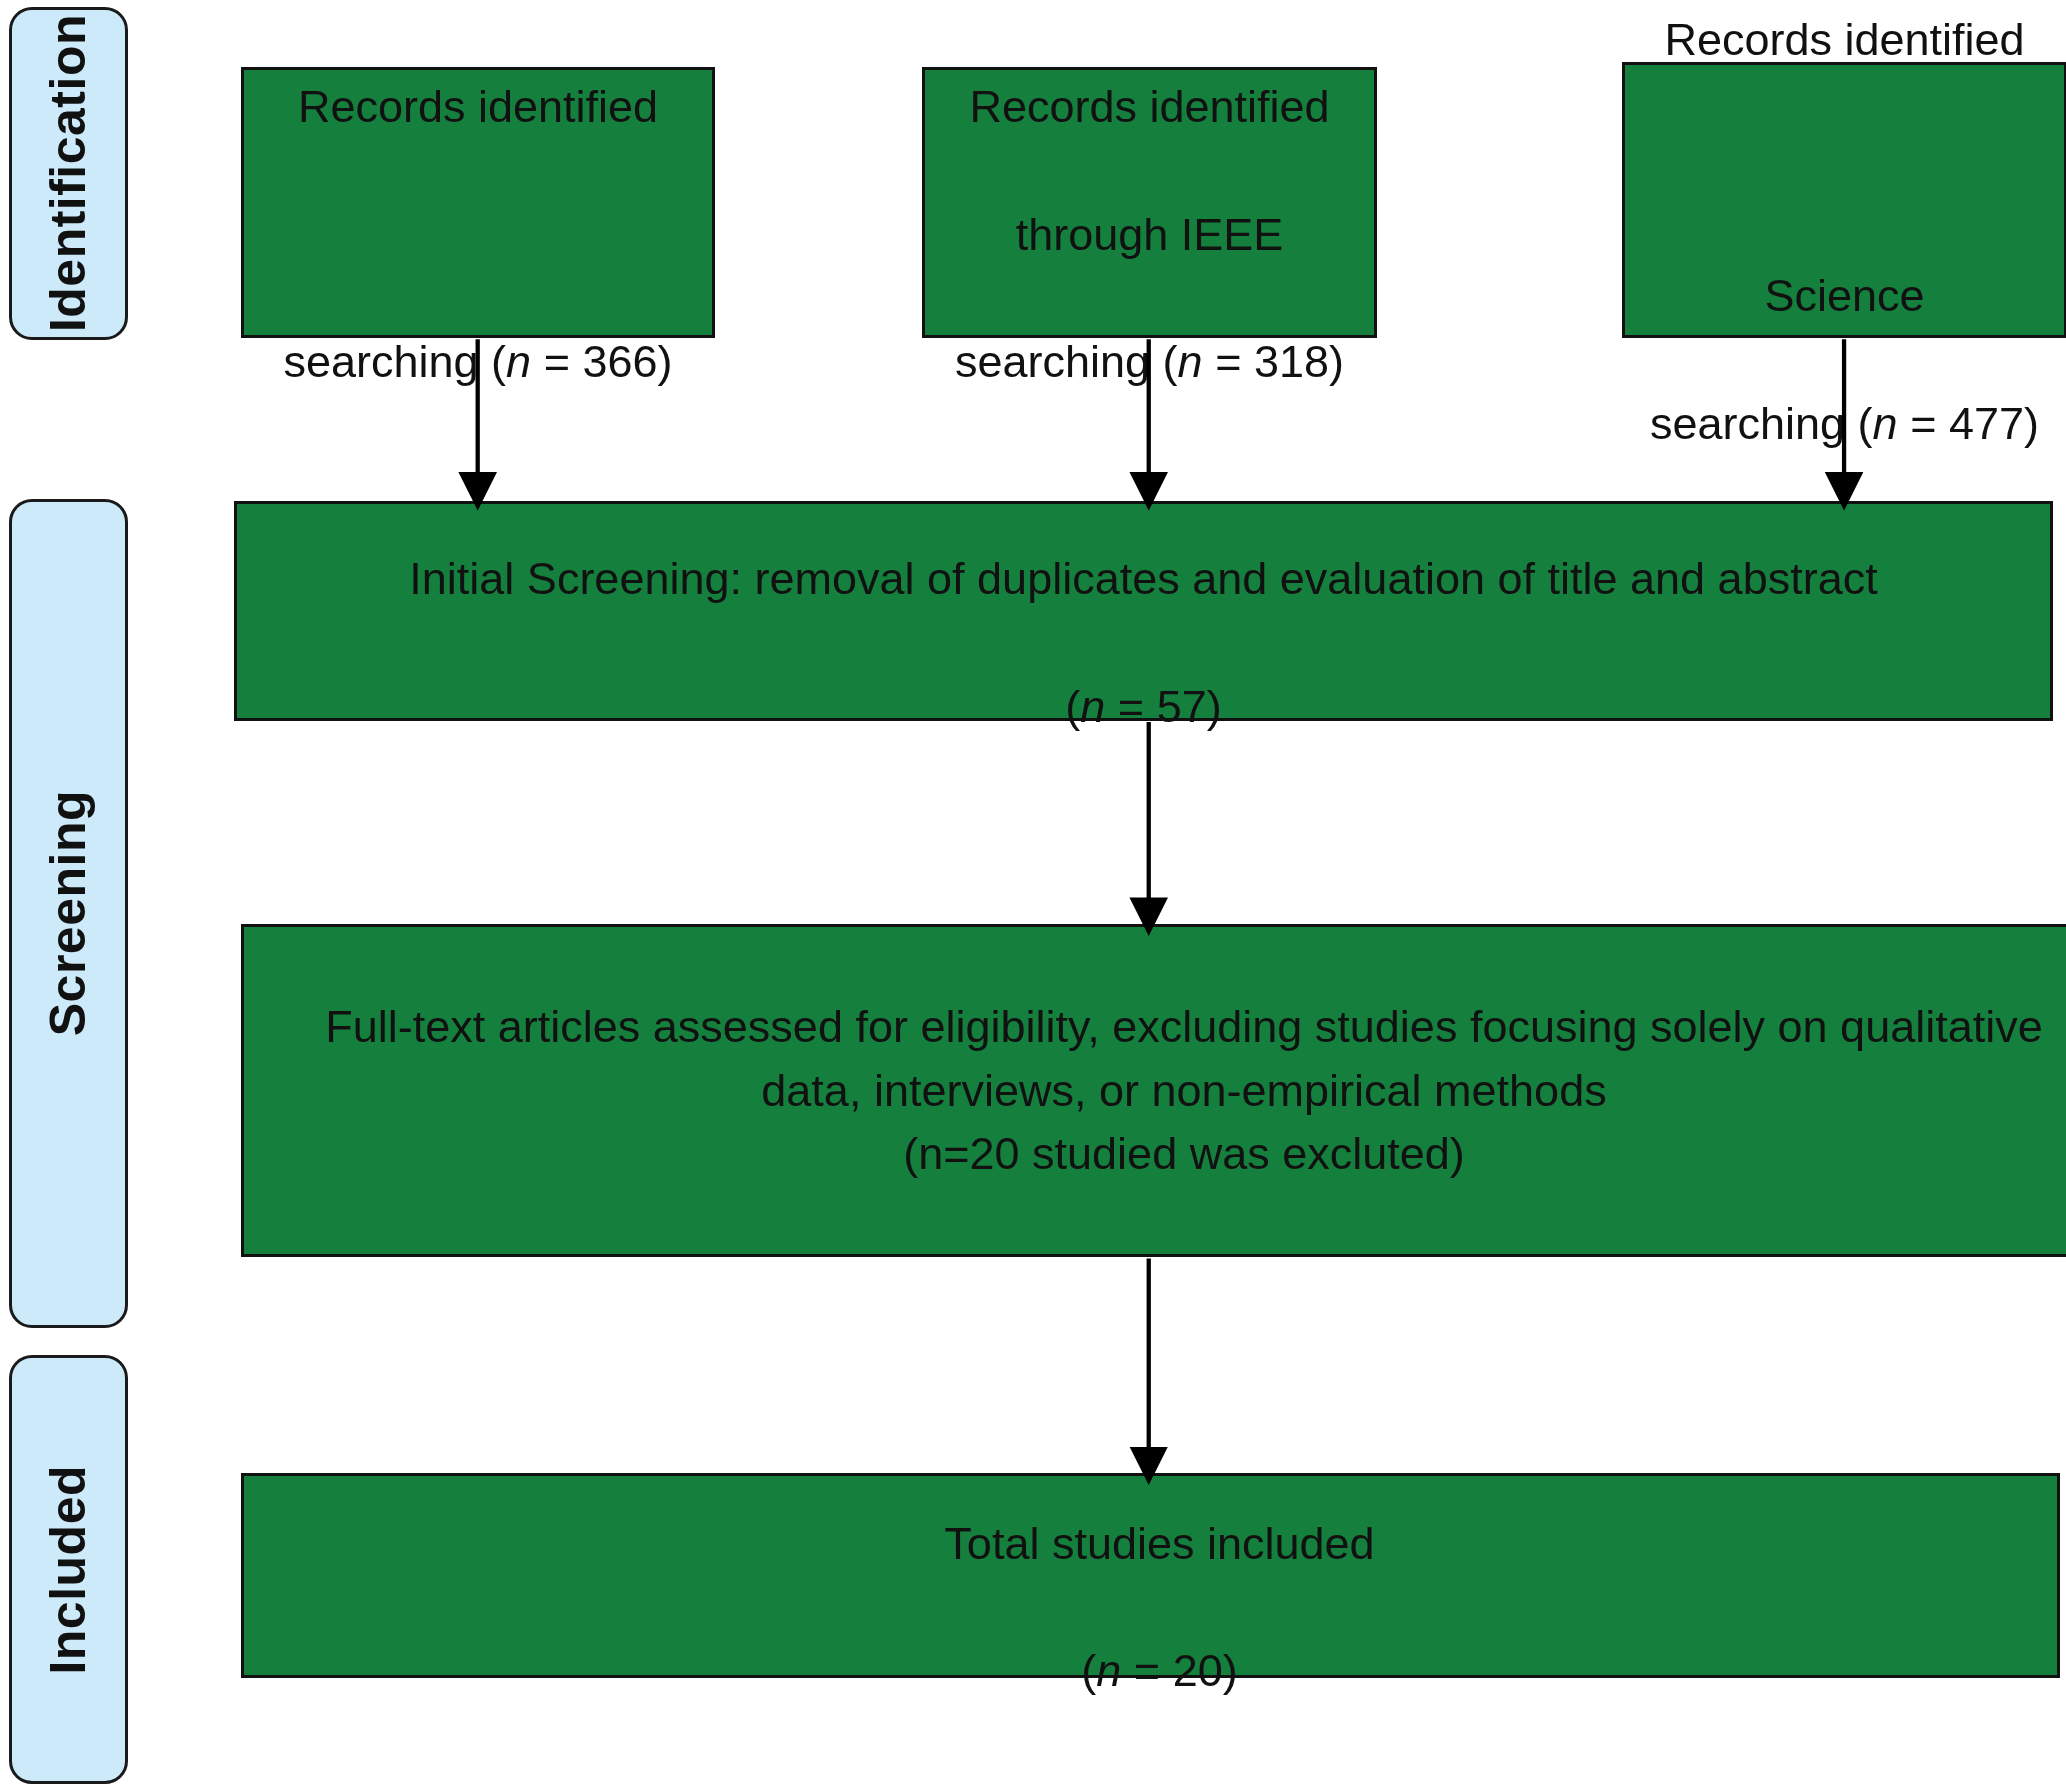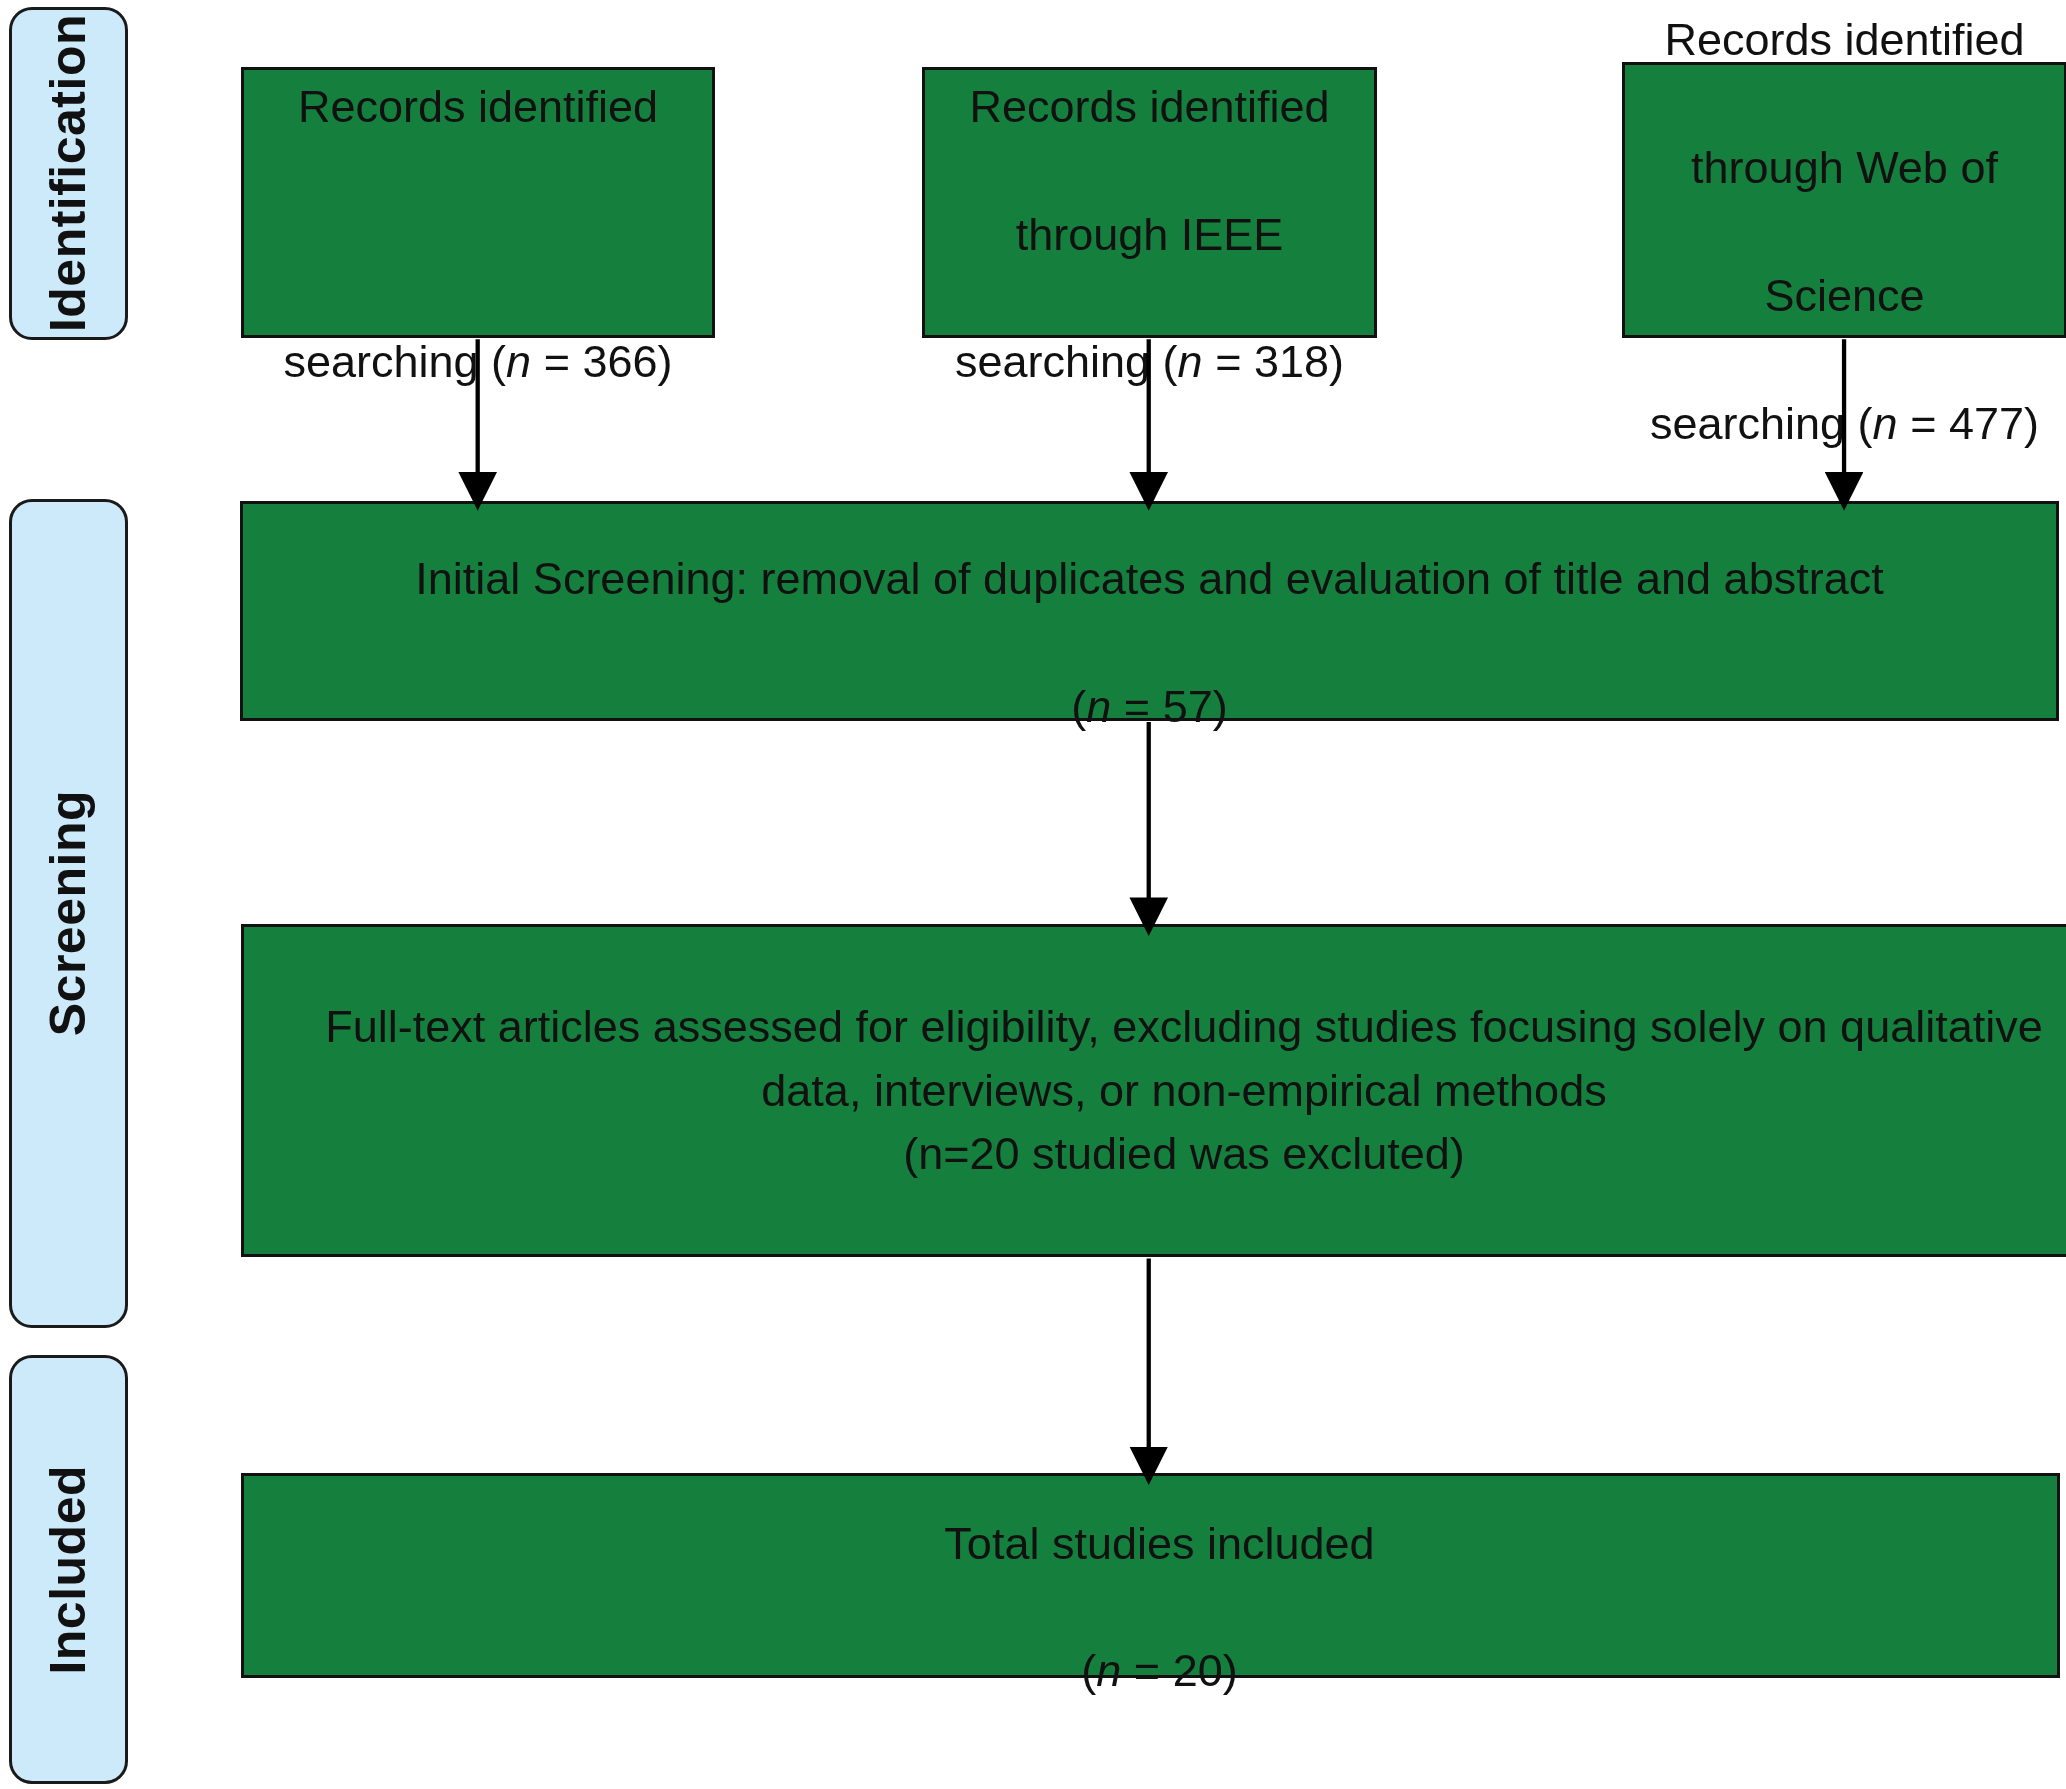--- a/index.html
+++ b/index.html
@@ -67,21 +67,21 @@
     padding: 0 6.7px;
   }
 
   
   #box-pubmed   { left: 241px;  top: 67px; width: 474px;  height: 271px; }
   #box-ieee     { left: 922px; top: 67px; width: 455px;  height: 271px; }
   #box-wos      { left: 1622px; top: 62px; width: 445px;  height: 276px; }
   #box-wos .btext { padding: 0 1.9px; }
 
   
-  #box-initial-screening { left: 240px; top: 501px; width: 1819px; height: 220px; text-align: center; }
+  #box-initial-screening { left: 234px; top: 501px; width: 1819px; height: 220px; text-align: center; }
   #box-initial-screening .btext { font-size: 45px; }
 
   
   #box-fulltext { left: 241px; top: 924px; width: 1886px; height: 333px; }
   #box-fulltext .btext { font-size: 45px; white-space: nowrap; }
 
   
   #box-total { left: 241px; top: 1473px; width: 1819px; height: 205px; padding-left: 18px; }
   #box-total .btext { font-size: 45px; }
 
@@ -125,21 +125,21 @@
     <div class="btext">
       <span>Records identified</span><br>
       <span>through IEEE</span><br>
       <span>searching (</span><span class="ital">n</span><span> = 318)</span>
     </div>
   </div>
 
   <div class="proc-box" id="box-wos">
     <div class="btext">
       <span>Records identified</span><br>
-      <span>through Web of</span><br>
+      <br>
       <span>Science</span><br>
       <span>searching (</span><span class="ital">n</span><span> = 477)</span>
     </div>
   </div>
 
   <div class="proc-box" id="box-initial-screening">
     <div class="btext">
       <span>Initial Screening: removal of duplicates and evaluation of title and abstract</span><br>
       <span>(</span><span class="ital">n</span><span> = 57)</span>
     </div>

